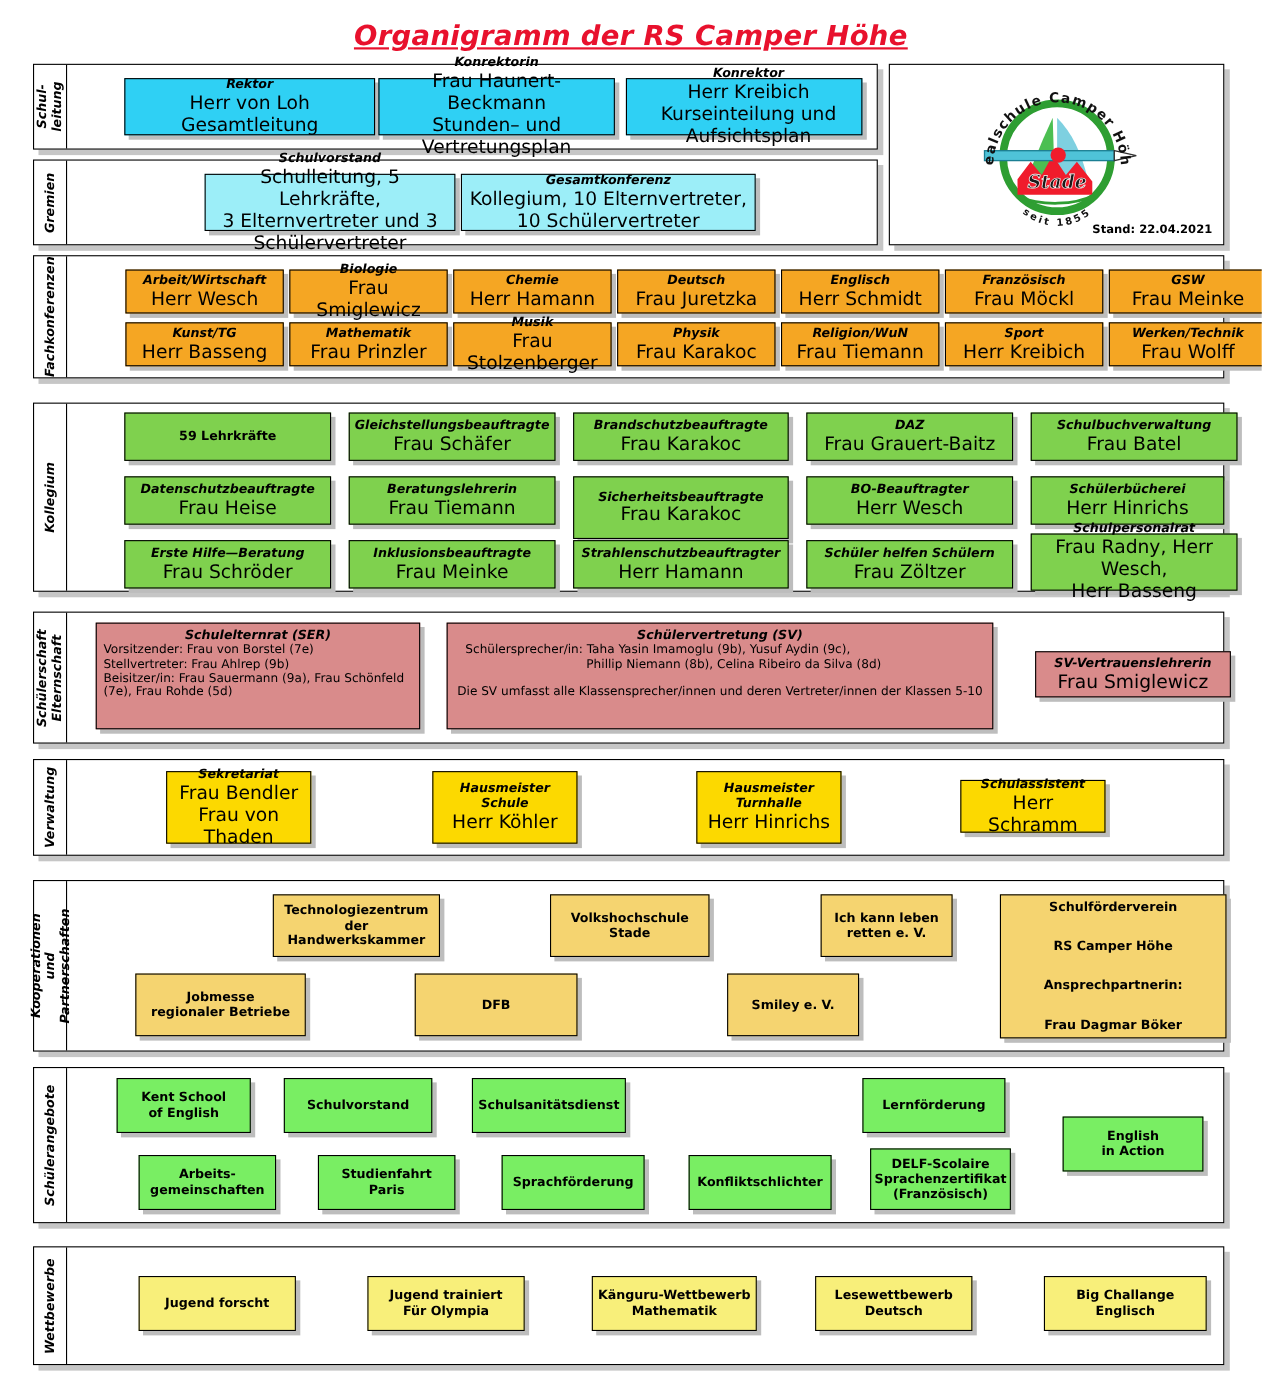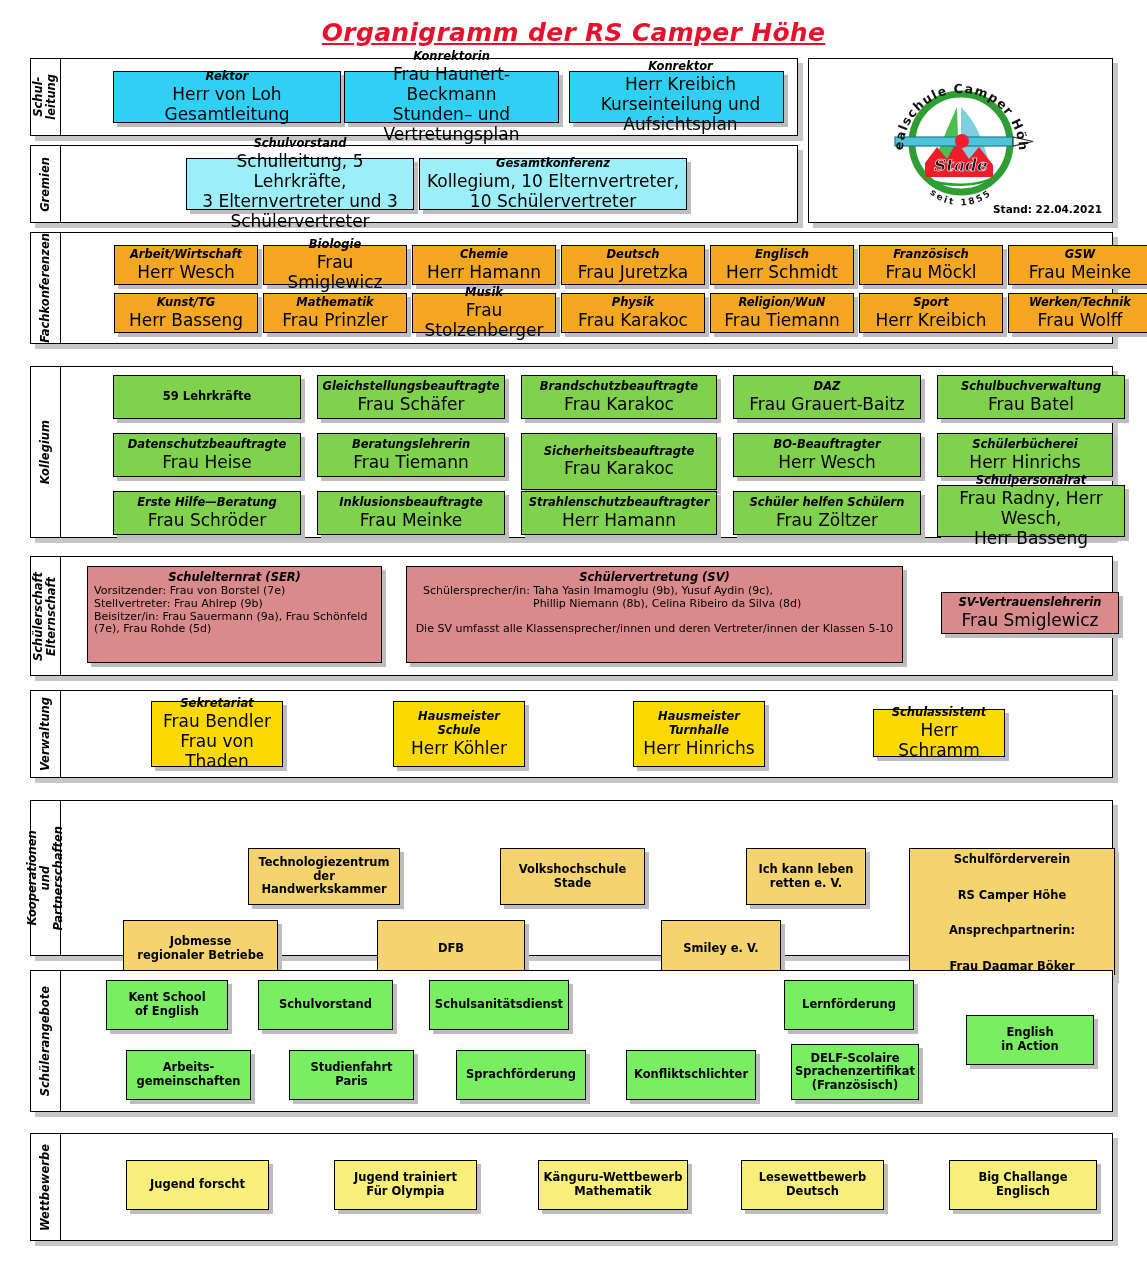--- a/index.html
+++ b/index.html
@@ -60,21 +60,21 @@
   }
   .box .hd{font-weight:bold;font-style:italic;font-size:11.5px;}
   .box .ln{font-size:17px;font-weight:normal;font-style:normal;}
 
   .cyan{background:#2fd0f4;}
   .cyan2{background:#9ceef8;}
   .orange{background:#f5a623;}
   .green{background:#7fd14e;}
   .rose{background:#d98b8b;}
   .yellow{background:#fcd900;}
-  .sand{background:#f5d470;margin-top:35px;}
+  .sand{background:#f5d470;}
   .lime{background:#79ee63;}
   .lemon{background:#f8ef7a;}
 
   .box.bold-only{font-weight:bold;font-size:12px;}
   .box.bold-only .hd{font-style:normal;}
 
   
   .box.leftcol{align-items:stretch;justify-content:flex-start;text-align:left;padding:4px 6px;}
   .box.leftcol .hd{text-align:center;display:block;width:100%;}
   .box.leftcol .ln{display:block;font-size:11px;}

